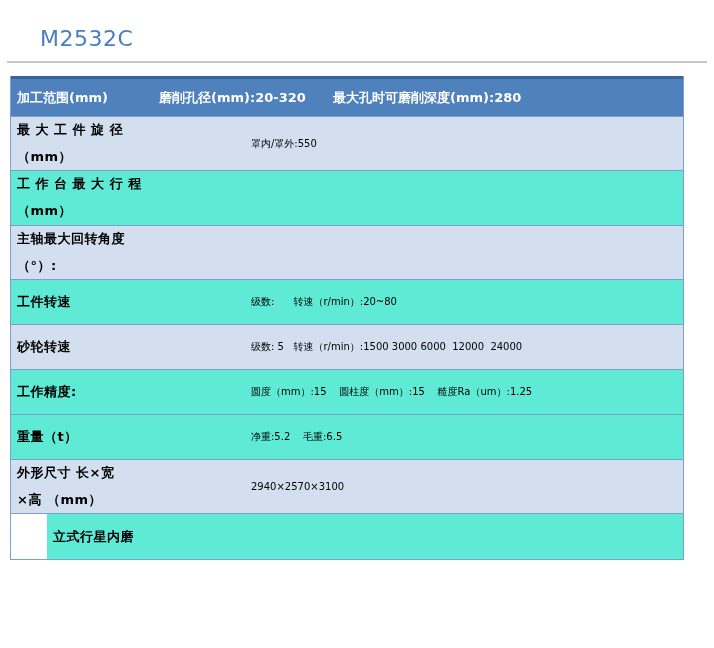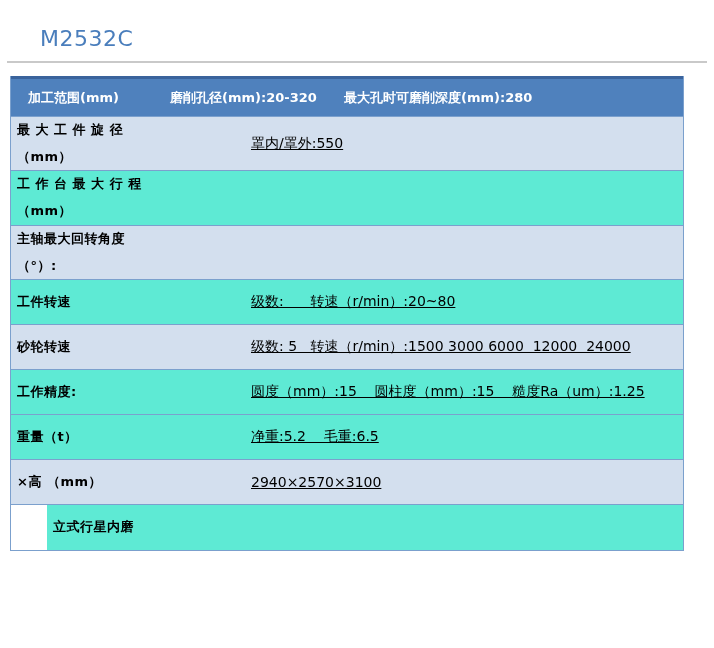--- a/index.html
+++ b/index.html
@@ -49,21 +49,21 @@
       display: flex;
       align-items: center;
       height: 41px;
       box-sizing: border-box;
       background: #4f81bd;
       border-top: 3px solid #3a639c;
       border-bottom: 1px solid #7ba0cd;
       color: #ffffff;
       font-weight: bold;
       font-size: 13px;
-      padding-left: 17px;
+      padding-left: 6px;
       white-space: pre;
     }
     .thead .hcell1 { display: inline-block; width: 142px; }
     .thead .hcell2 { display: inline-block; width: 174px; }
     .row {
       display: flex;
       min-height: 45px;
       box-sizing: border-box;
       border-bottom: 1px solid #7ba0cd;
       background: #5eead4;
@@ -80,24 +80,23 @@
       font-weight: bold;
       font-size: 13px;
       line-height: 1.55;
       letter-spacing: 0.5px;
       gap: 7px;
     }
     .cell-value {
       flex: 1;
       display: flex;
       align-items: center;
-      font-size: 14px;
+      font-size: 10px;
       white-space: pre-wrap;
       padding-right: 19px;
-      text-decoration: underline;
     }
   </style>
 </head>
 <body>
 
 <div class="page">
 
   <div class="page-title">M2532C</div>
   <div class="title-divider"></div>
 
@@ -157,20 +156,21 @@
 
     <div class="row">
       <div class="cell-label">
         <div>重量（t）</div>
       </div>
       <div class="cell-value">净重:5.2    毛重:6.5</div>
     </div>
 
     <div class="row shaded">
       <div class="cell-label">
+        <div>外形尺寸 长×宽</div>
         <div>×高 （mm）</div>
       </div>
       <div class="cell-value">2940×2570×3100</div>
     </div>
 
     <div class="row">
       <div class="cell-label">
         <div>立式行星内磨</div>
       </div>
       <div class="cell-value"></div>

